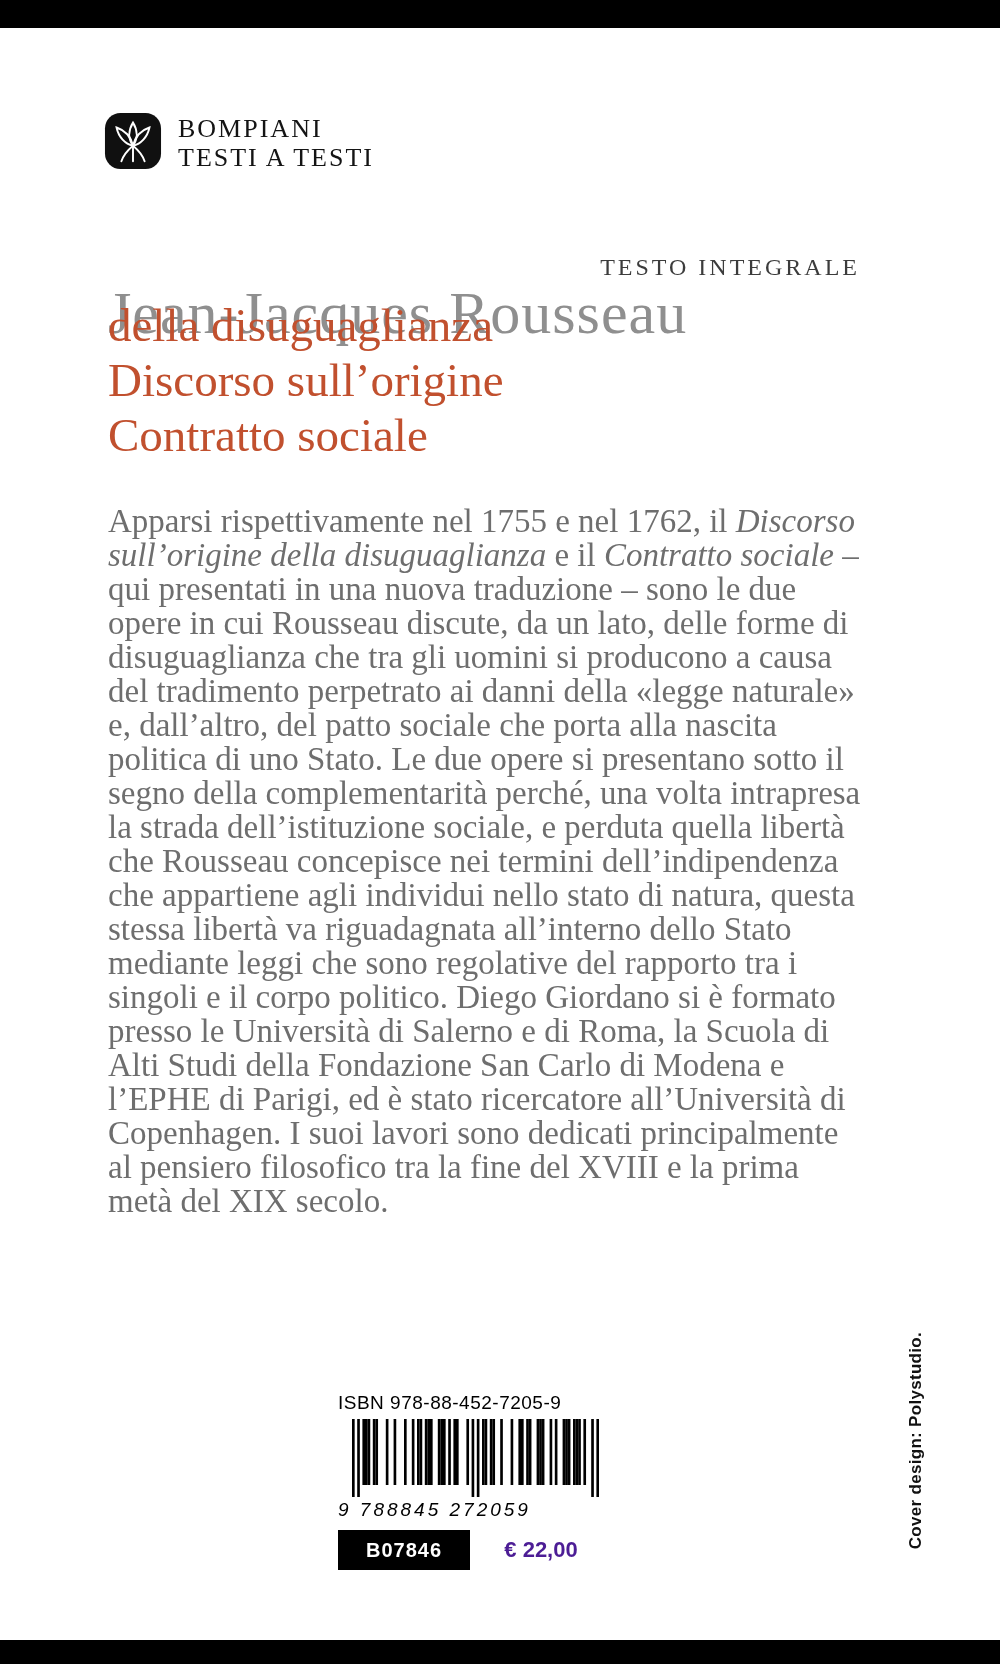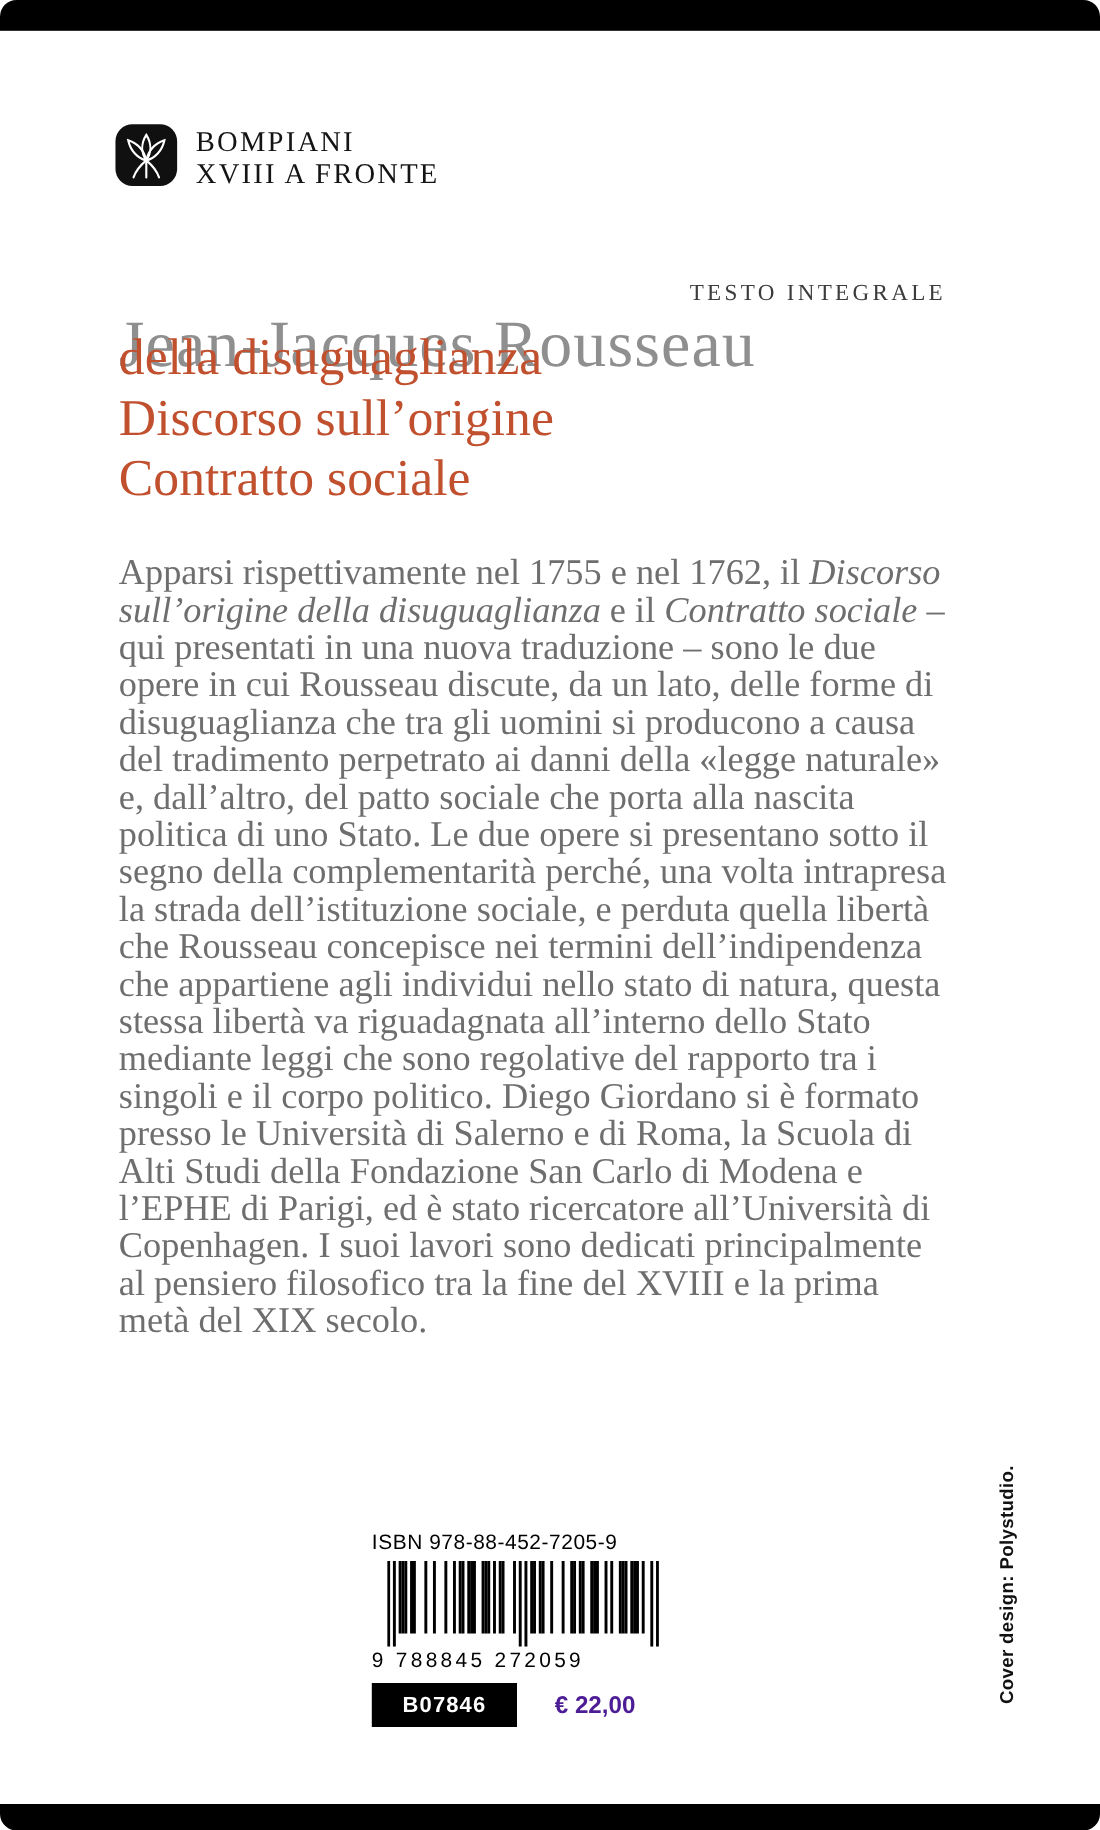--- a/index.html
+++ b/index.html
@@ -3,42 +3,41 @@
 <meta charset="utf-8">
 <style>
   html, body { margin: 0; padding: 0; background: #ffffff; }
   .page {
     position: relative;
     width: 1000px;
     height: 1664px;
     background: #ffffff;
     font-family: "Liberation Serif", serif;
     overflow: hidden;
-    border-radius: 15px;
   }
   .top-bar {
     position: absolute; top: 0; left: 0; right: 0; height: 28px;
     background: var(--band, #000);
   }
   .bottom-bar {
     position: absolute; bottom: 0; left: 0; right: 0; height: 24px;
     background: var(--band, #000);
   }
   .brand {
     position: absolute; left: 104px; top: 112px;
     display: flex; gap: 16px; align-items: flex-start;
   }
   .logo { width: 58px; height: 58px; flex: 0 0 auto; }
   .brand-text {
     font-size: 26px; letter-spacing: 2px; color: #141414;
     line-height: 29px; padding-top: 2px;
   }
   .testo-integrale {
     position: absolute; top: 254px; right: 140px;
-    font-size: 21px; letter-spacing: 3px; color: #3c3c3c; margin-left: 12px;
+    font-size: 24px; letter-spacing: 3px; color: #3c3c3c; margin-left: 12px;
   }
   .author {
     position: absolute; left: 108px; top: 238px;
     font-size: 60px; letter-spacing: 1px; color: var(--author, #8f8f8f);
     white-space: nowrap;
     margin-top: 41px;
   }
   .title {
     position: absolute; left: 108px; top: 298px;
     font-size: 47px; line-height: 55px; color: var(--title, #c1502e);
@@ -53,21 +52,21 @@
     position: absolute; left: 338px; top: 1386px; width: 274px;
     background: #ffffff; text-align: left;
   }
   .isbn-label {
     font-family: "Liberation Sans", sans-serif;
     font-size: 19px; color: #000; padding: 6px 0 5px; letter-spacing: 0.5px;
   }
   .bars { display: block; margin: 0 auto; }
   .digits {
     font-family: "Liberation Sans", sans-serif;
-    font-size: 19px; letter-spacing: 3px; color: #000; margin-top: 2px;
+    font-size: 19px; letter-spacing: 3px; color: #000; margin-top: 2px; font-style: italic;
   }
   .price-row { display: flex; margin-top: 9px; height: 40px; }
   .code-box {
     background: #000; color: #fff; width: 132px;
     display: flex; align-items: center; justify-content: center;
     font-family: "Liberation Sans", sans-serif; font-weight: bold;
     font-size: 20px; letter-spacing: 1px;
   }
   .price {
     flex: 1; display: flex; align-items: center; justify-content: center;
@@ -95,21 +94,21 @@
         <path d="M30 11 C25 19 25 28 30 35 C35 28 35 19 30 11 Z"></path>
         <path d="M30 35 C22 33 15 26 13 16 C22 19 28 26 30 35 Z"></path>
         <path d="M30 35 C38 33 45 26 47 16 C38 19 32 26 30 35 Z"></path>
         <path d="M30 35 C24 40 20 45 18 51"></path>
         <path d="M30 35 C36 40 40 45 42 51"></path>
         <path d="M30 35 L30 51"></path>
       </g>
     </svg>
     <div class="brand-text">
       <div>BOMPIANI</div>
-      <div>XVIII A FRONTE</div>
+      <div>TESTI A TESTI</div>
     </div>
   </div>
 
   <div class="testo-integrale">TESTO INTEGRALE</div>
 
   <div class="author">Jean-Jacques Rousseau</div>
 
   <div class="title">
     <div>della disuguaglianza</div>
     <div>Discorso sull’origine</div>

